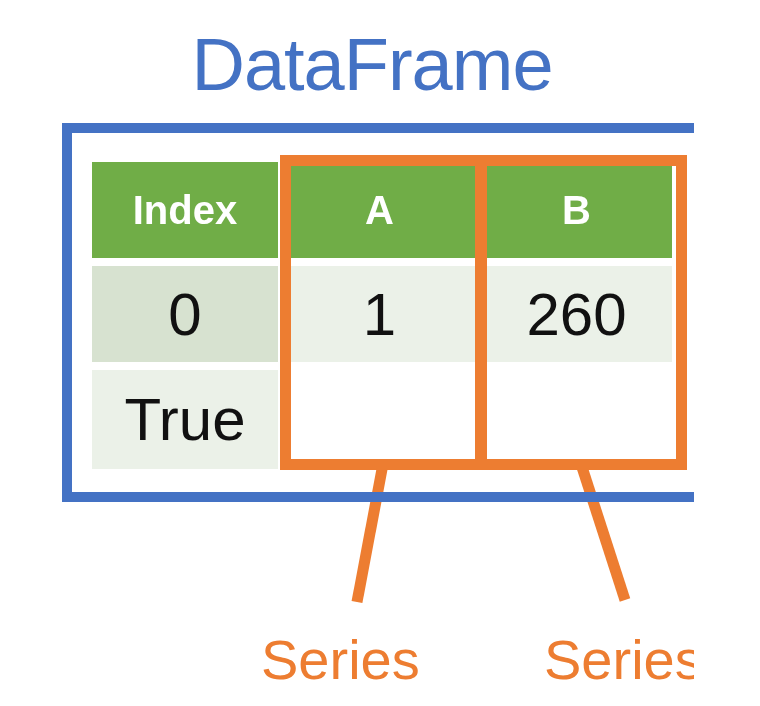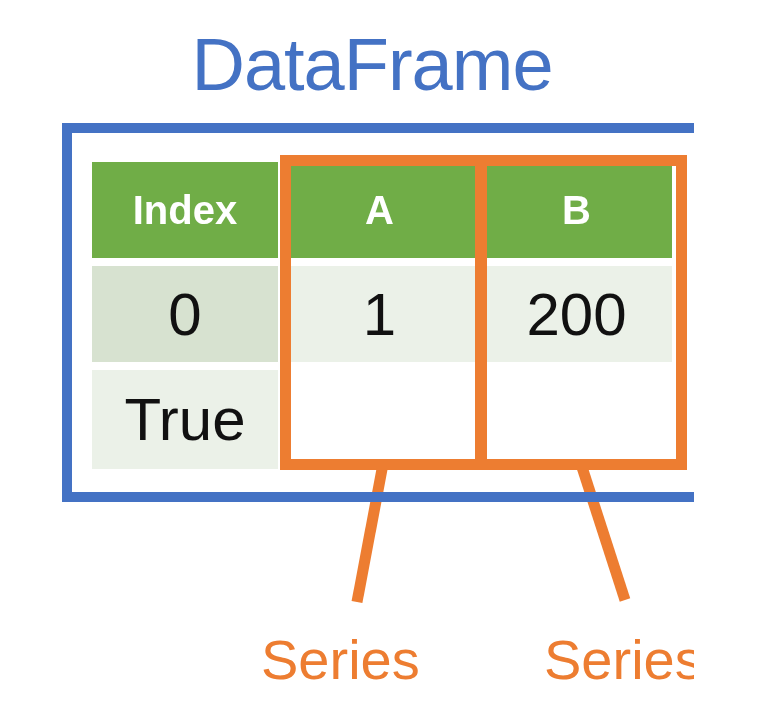--- a/index.html
+++ b/index.html
@@ -103,21 +103,21 @@
   <div class="frame-box"></div>
 
   <div class="df-table">
     <div class="cell head">Index</div>
     <div class="cell head">A</div>
     <div class="cell head">B</div>
 
     <div class="cell body r1">0</div>
 
     <div class="cell body r2">1</div>
-    <div class="cell body r2">200</div>
+    <div class="cell body r2">260</div>
     <div class="cell body r2">True</div>
   </div>
 
   <div class="series-box a"></div>
   <div class="series-box b"></div>
 
   <div class="series-label a">Series</div>
   <div class="series-label b">Series</div>
 
 </div>

